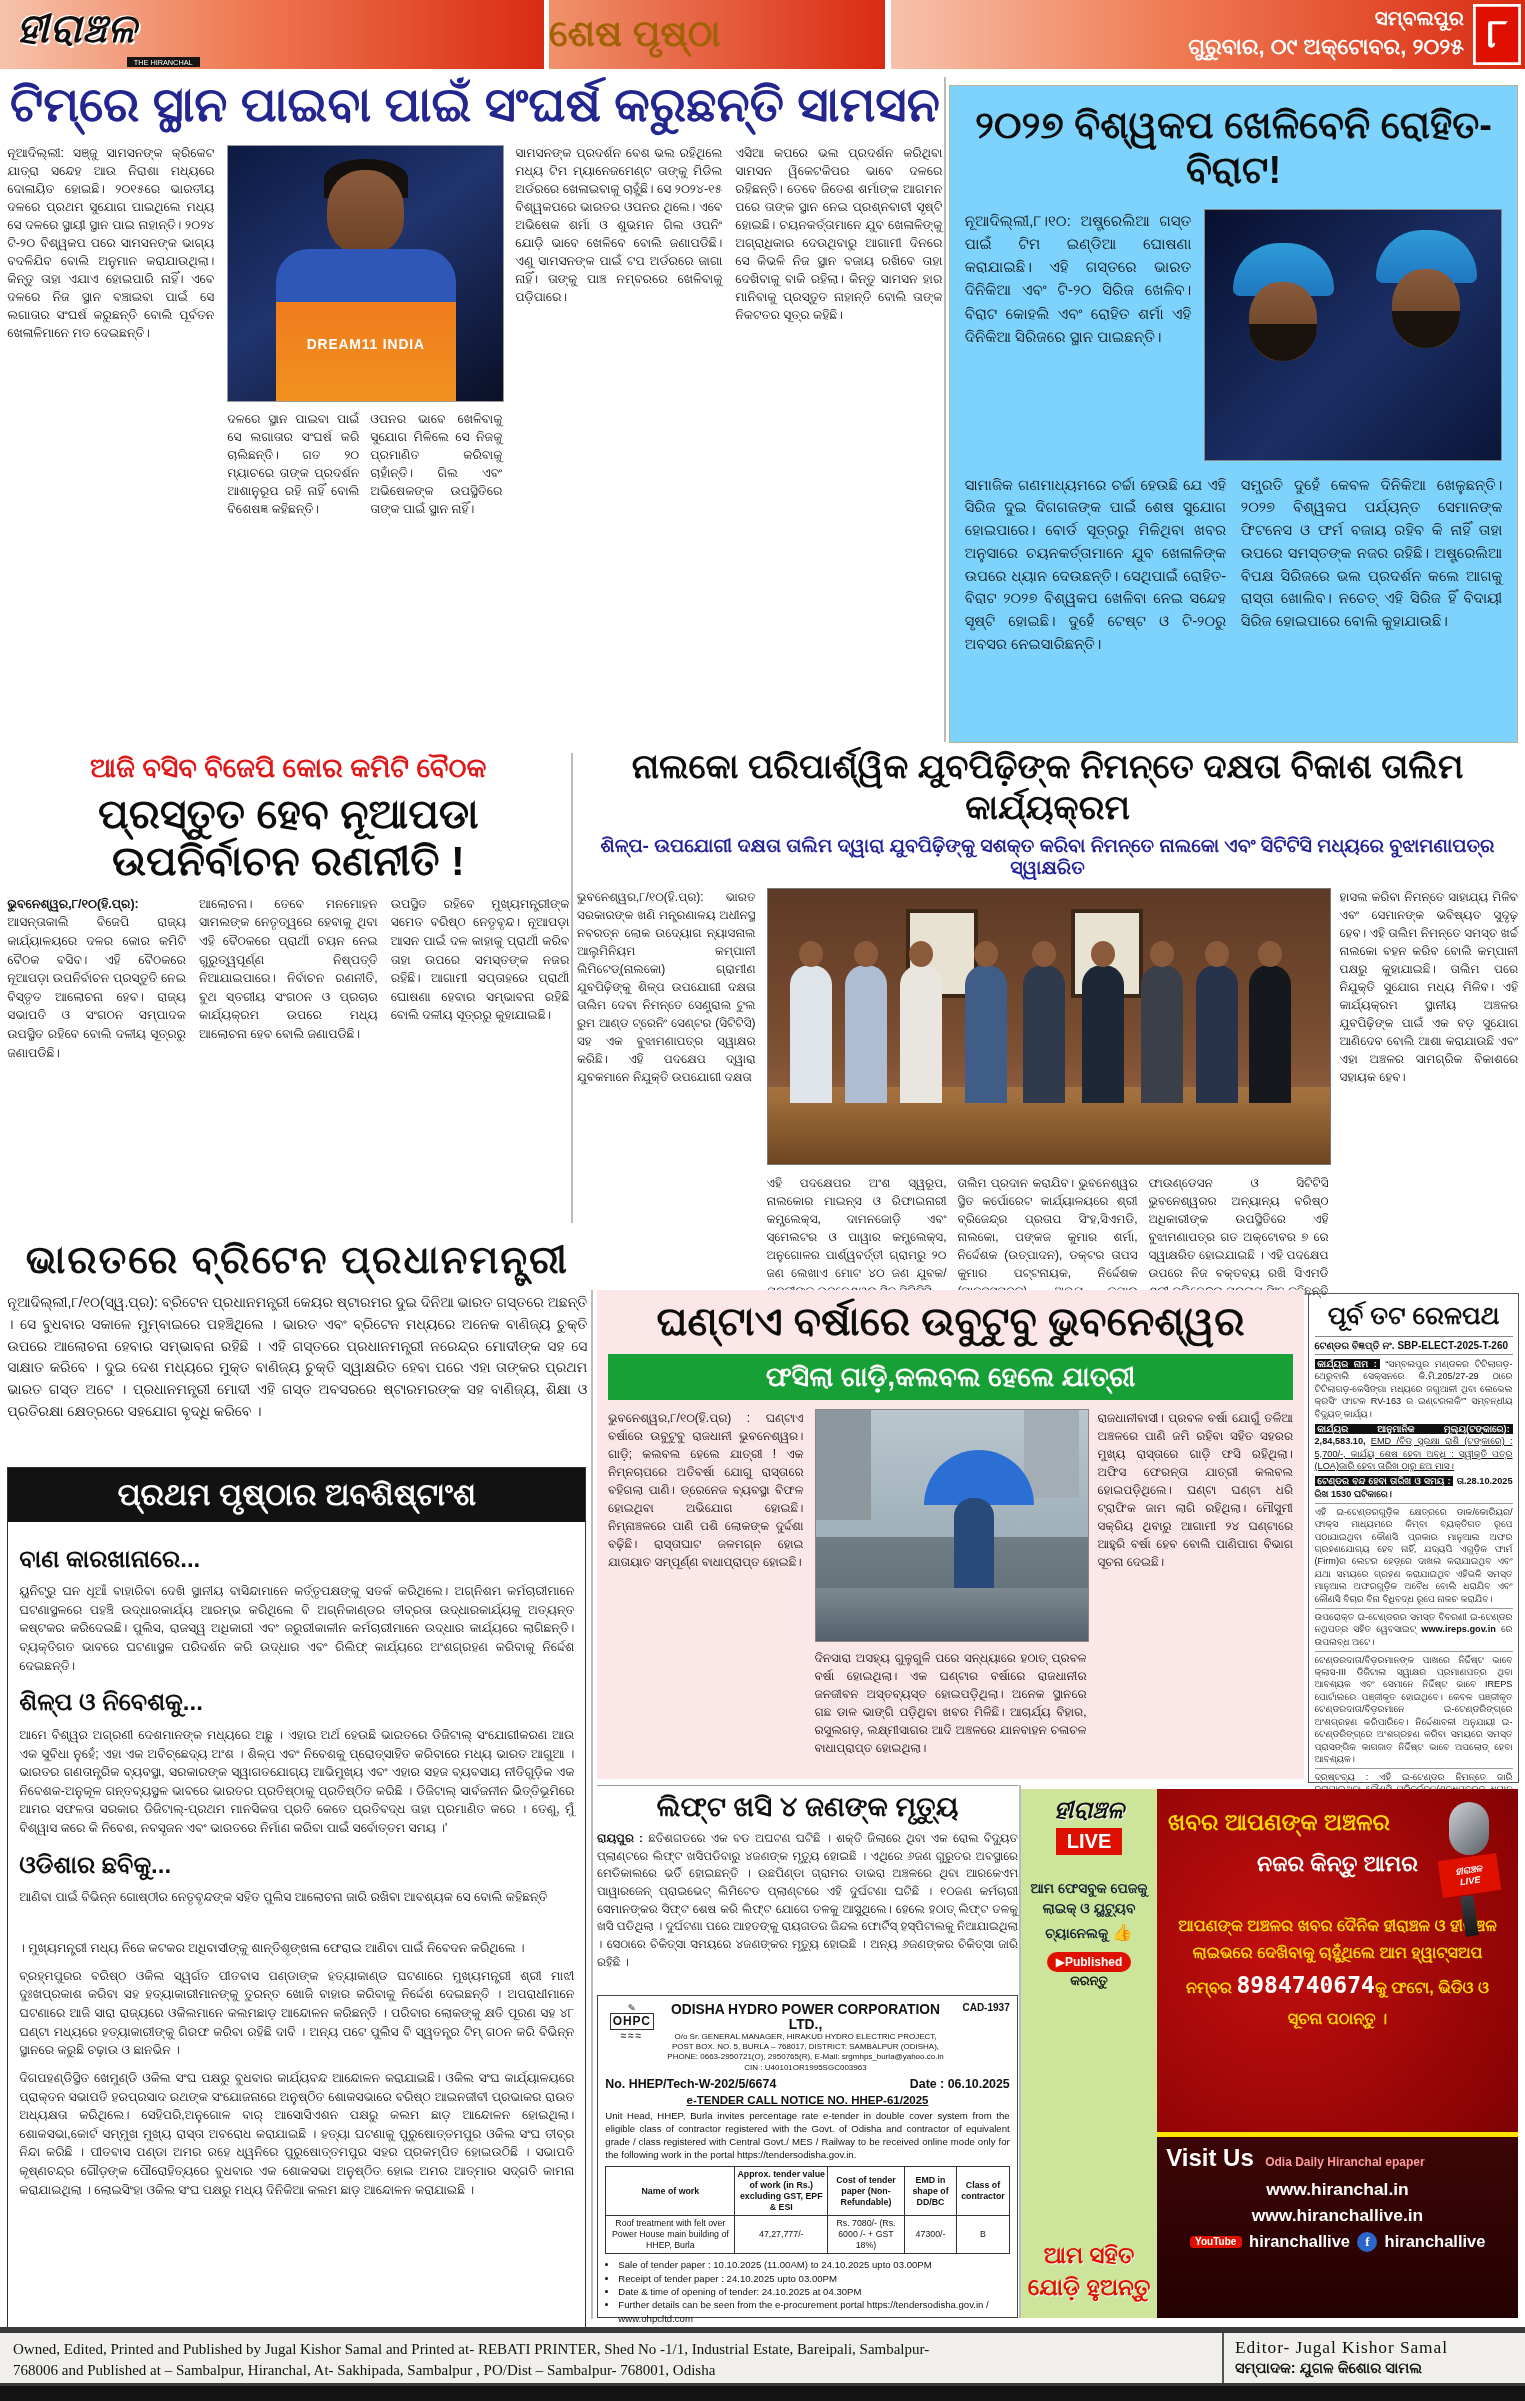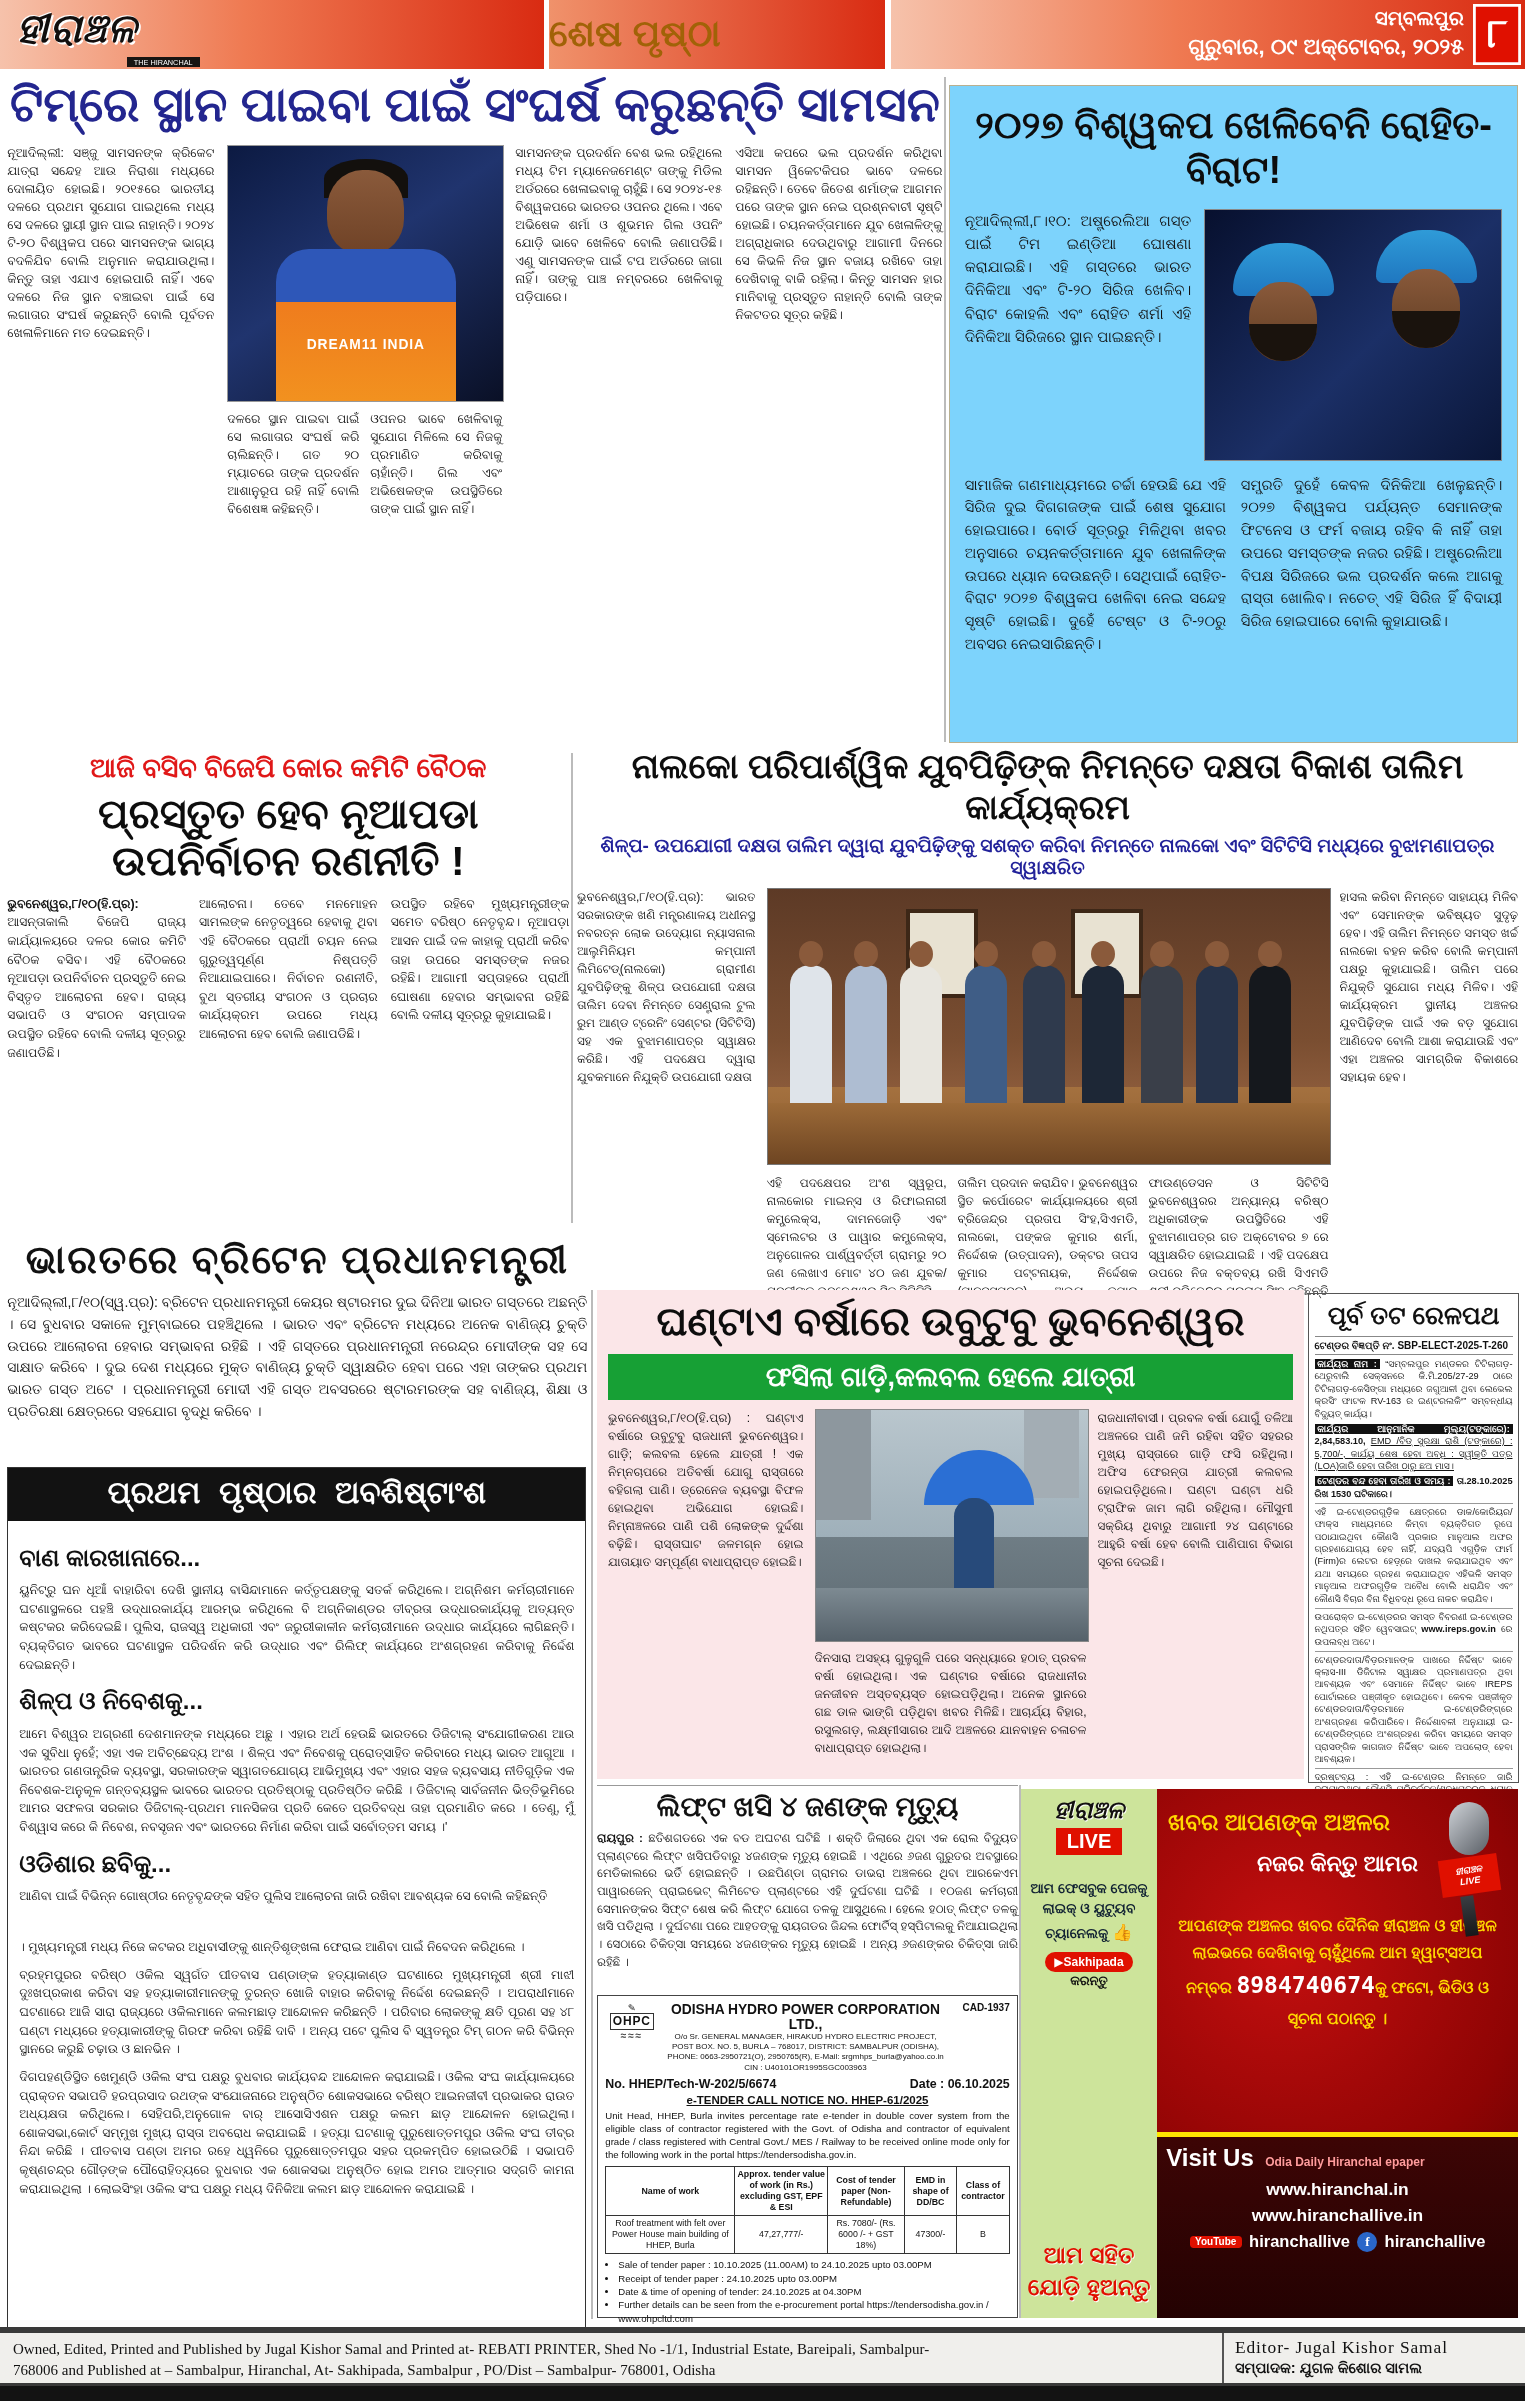--- a/index.html
+++ b/index.html
@@ -74,21 +74,21 @@
   .p-head{position:absolute;top:-24px;left:9.2px;width:24px;height:26px;border-radius:50%;background:#8a5a3b;}
   .table-strip{position:absolute;bottom:0;width:100%;height:61px;background:linear-gradient(180deg,#9c6a38,#6e4522);}
   .n-below{display:flex;gap:11px;margin-top:9.2px;font-size:12px;line-height:1.5;}
   .n-below>div{flex:1;}
   
   #britain{position:absolute;left:7.3px;top:1229px;width:580px;height:231px;}
   .br-h{margin:9px;text-align:center;font-size:39px;font-weight:bold;letter-spacing:1.8px;}
   .br-p{font-size:14px;line-height:1.55;margin-top:9.2px;}
   
   #remainder{position:absolute;left:7.3px;top:1467px;width:579px;height:882px;border:1.8px solid #333;box-sizing:border-box;background:#fff;}
-  .rem-title{background:#121212;color:#fff;text-align:center;font-size:31px;font-weight:bold;padding:9.2px 0;font-family:Liberation Mono, monospace;}
+  .rem-title{background:#121212;color:#fff;text-align:center;font-size:31px;font-weight:bold;padding:9.2px 0;}
   .rem-cols{display:flex;gap:32px;padding:9.2px 11px;font-size:12.4px;line-height:1.5;flex-direction:column;}
   .rem-cols>div{flex:1;}
   .rem-head{font-size:24px;font-weight:bold;margin:9.2px 0 5.5px 0;}
   
   #rain{position:absolute;left:597px;top:1290px;width:707px;height:489px;background:#fbe6e8;box-sizing:border-box;padding:9.2px 11px;}
   .rain-h{margin:0;text-align:center;font-size:40px;font-weight:bold;color:#0d0d0d;}
   .rain-banner{background:#17a035;color:#fff;text-align:center;font-size:27px;font-weight:bold;padding:7.3px 0;margin:9.2px 0;}
   .rain-row{display:flex;gap:11px;font-size:12px;line-height:1.5;}
   .rain-side{flex:1;}
   .rain-mid{width:272px;flex:0 0 272px;}
@@ -431,21 +431,21 @@
   </div>
 
   <div id="livead">
     <div class="ad-left">
       <div class="ad-logo">ହୀରାଞ୍ଚଳ</div>
       <div class="live-chip">LIVE</div>
       <div class="ad-social">
         <span>ଆମ ଫେସବୁକ ପେଜକୁ ଲାଇକ୍ ଓ ୟୁଟ୍ୟୁବ ଚ୍ୟାନେଲକୁ</span>
         <span class="thumb">👍</span>
       </div>
-      <div class="subscribe">▶Sakhipada</div>
+      <div class="subscribe">▶Published</div>
       <div style="font-size:13px;font-weight:bold;margin-top:1.8px;">କରନ୍ତୁ</div>
       <div class="joinus">ଆମ ସହିତ ଯୋଡ଼ି ହୁଅନ୍ତୁ</div>
     </div>
     <div class="ad-main">
       <div class="ad-h1">ଖବର ଆପଣଙ୍କ ଅଞ୍ଚଳର</div>
       <div class="ad-h2">ନଜର କିନ୍ତୁ ଆମର</div>
       <div class="mic">
         <div class="mic-top"></div>
         <div class="mic-badge">
           <span>ହୀରାଞ୍ଚଳ</span>

